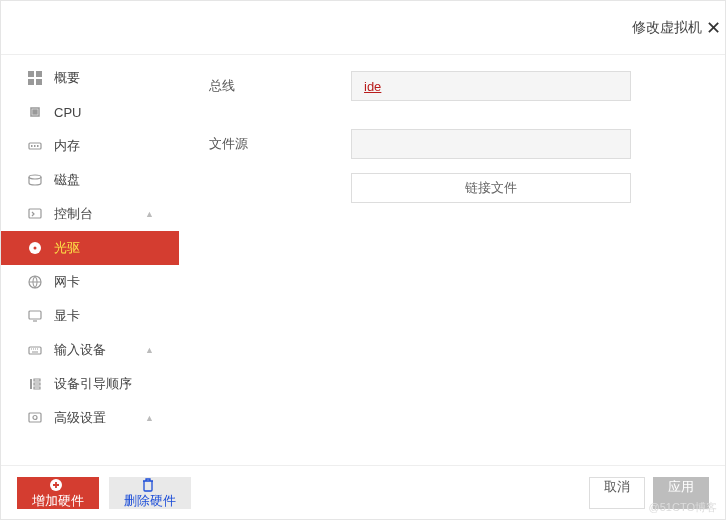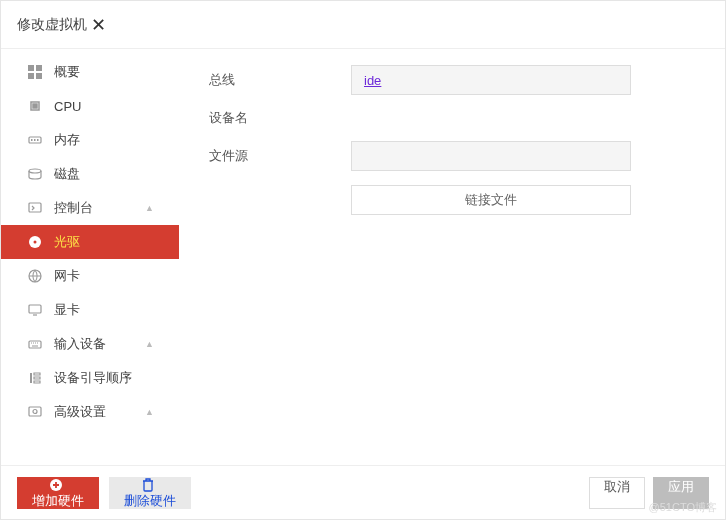--- a/index.html
+++ b/index.html
@@ -12,25 +12,25 @@
       font-size: 13px;
       width: 726px;
       height: 520px;
       background: #fff;
       color: #333;
       position: relative;
       border: 1px solid #e5e5e5;
     }
     .header {
       display: flex;
-      justify-content: flex-start;
-      align-items: center;
-      padding: 10px 16px;
+      justify-content: flex-end;
+      align-items: center;
+      padding: 10px 0;
       border-bottom: 1px solid #eee;
-      height: 48px;
+      height: 54px;
     }
     .header-title {
       font-size: 14px;
       color: #444;
     }
     .close-icon {
       font-size: 18px;
       color: #333;
       cursor: pointer;
       padding: 2px 4px;
@@ -92,21 +92,21 @@
       color: #555;
       font-size: 13px;
     }
     .form-input {
       width: 280px;
       height: 30px;
       border: 1px solid #ddd;
       background: #f5f5f5;
       padding: 0 12px;
       font-size: 13px;
-      color: #6d28d9;
+      color: #b91c1c;
       outline: none;
       text-decoration: underline;
     }
     .form-input.empty {
       background: #f5f5f5;
     }
     .link-button {
       width: 280px;
       height: 30px;
       border: 1px solid #ddd;
@@ -315,21 +315,20 @@
   </div>
 
   <div class="content">
 
     <div class="form-row">
       <div class="form-label">总线</div>
       <input class="form-input" readonly="" value="ide" style="">
     </div>
 
     <div class="form-row">
-      <div class="form-label">设备名</div>
     </div>
 
     <div class="form-row">
       <div class="form-label">文件源</div>
       <input class="form-input empty" readonly="" value="" style="">
     </div>
 
     <div class="form-row">
       <div class="form-label"></div>
       <button class="link-button">链接文件</button>

